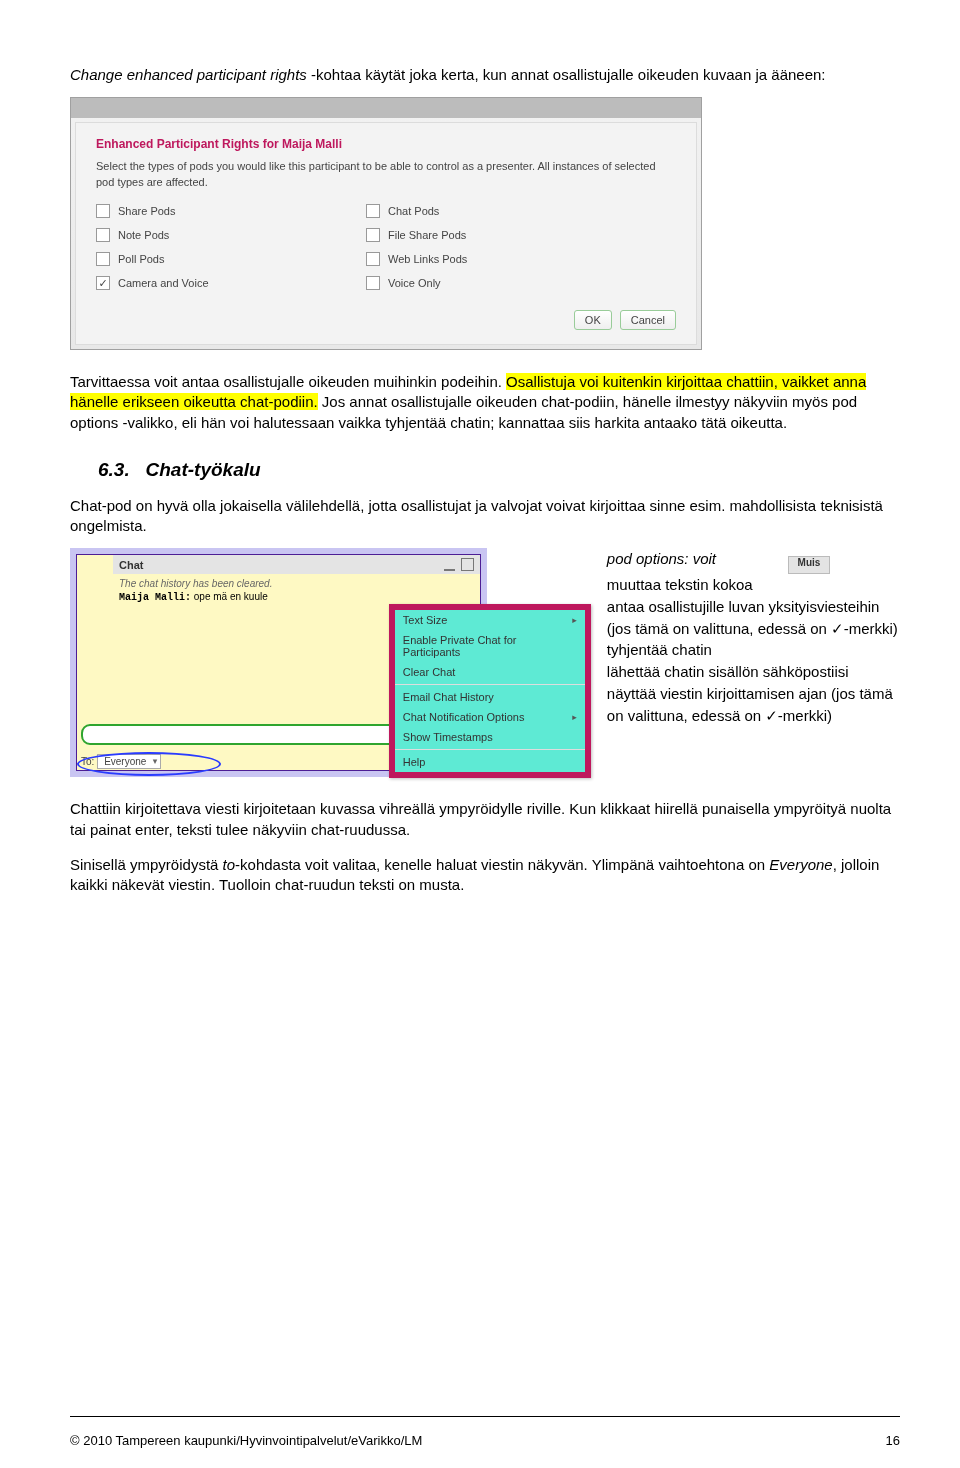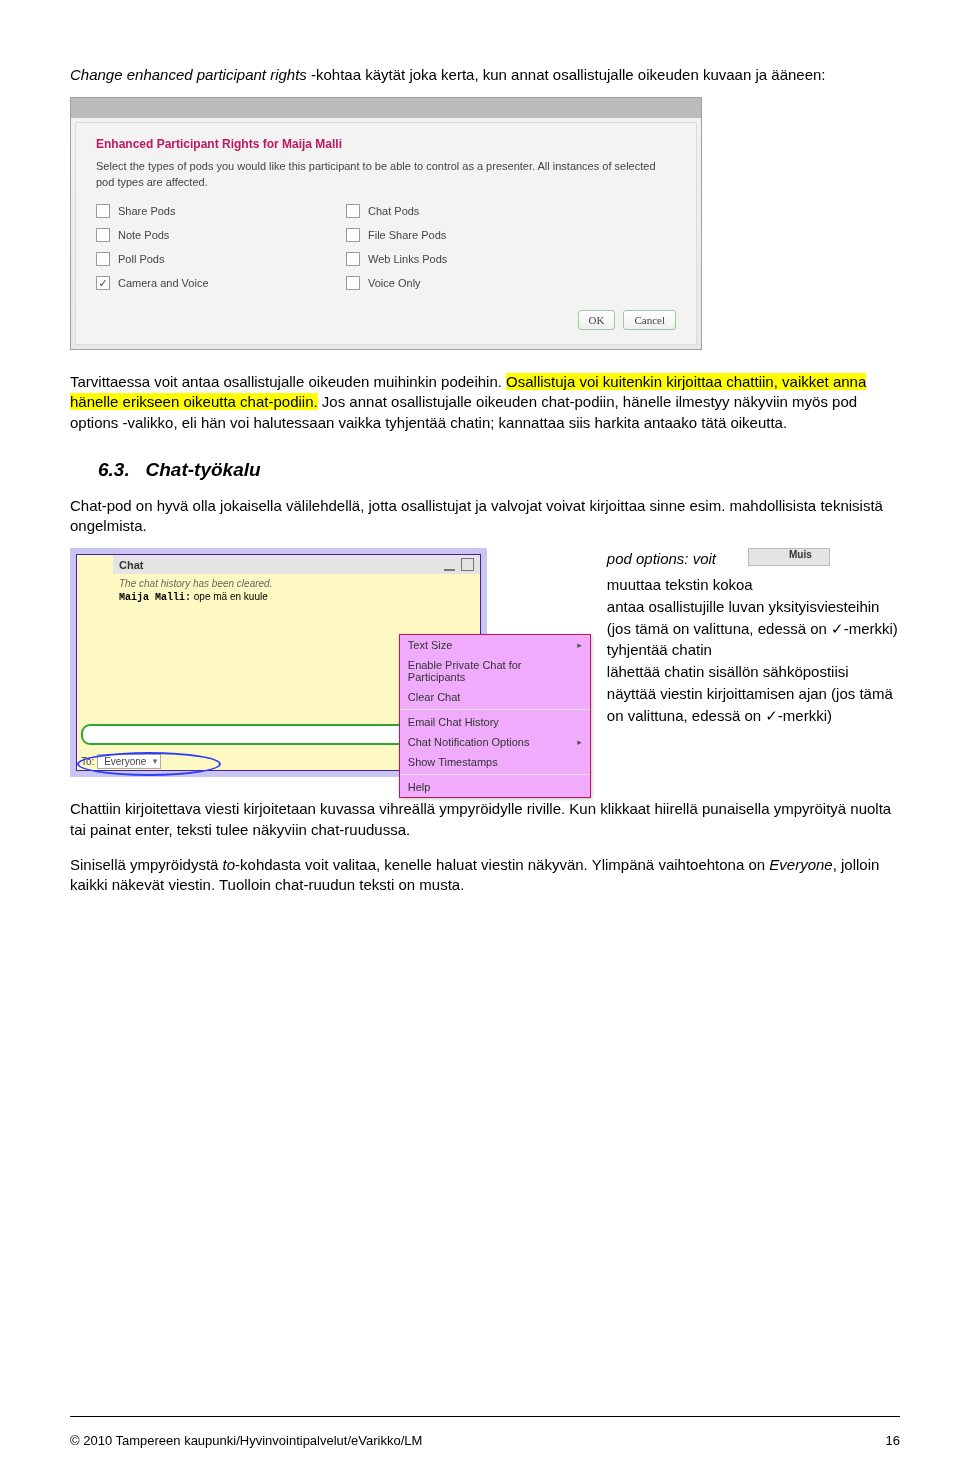--- a/index.html
+++ b/index.html
@@ -48,21 +48,21 @@
     margin-bottom: 8px;
     font-size: 12px;
   }
   .dlg-sub {
     margin-bottom: 14px;
     line-height: 1.4;
   }
   .checks {
     display: grid;
     grid-template-columns: 210px 210px;
-    gap: 10px 40px;
+    gap: 10px 60px;
     margin-bottom: 20px;
   }
   .check {
     display: flex;
     align-items: center;
     gap: 8px;
     font-size: 11px;
     color: #444;
   }
   .cbox {
@@ -73,21 +73,20 @@
     display: inline-flex;
     align-items: center;
     justify-content: center;
     font-size: 11px;
     line-height: 1;
   }
   .dlg-btns {
     display: flex;
     justify-content: flex-end;
     gap: 8px;
-    font-family: Liberation Serif, serif;
   }
   .dlg-btn {
     font-size: 11px;
     padding: 3px 10px;
     border: 1px solid #9c9;
     background: linear-gradient(#fff,#efefef);
     border-radius: 3px;
   }
   h3.section {
     font-size: 19px;
@@ -225,24 +224,24 @@
     height: 20px;
     border: 2px solid #2a3cff;
     border-radius: 50%;
     pointer-events: none;
     left: -4px;
     top: -4px;
   }
   .ctx-menu {
     position: absolute;
     right: -110px;
-    top: 80px;
+    top: 50px;
     width: 190px;
-    background: #f0abfc;
-    border: 1px solid #be185d;
+    background: #5eead4;
+    border: 6px solid #be185d;
     font-size: 11px;
     color: #333;
     box-shadow: 1px 1px 3px rgba(0,0,0,0.25);
   }
   .ctx-item {
     padding: 4px 8px;
     display: flex;
     justify-content: space-between;
     align-items: center;
   }
@@ -255,29 +254,29 @@
   .options-list {
     font-size: 15px;
     line-height: 1.45;
     width: 310px;
   }
   .options-title { font-style: italic; margin-bottom: 4px; }
   .tick { font-family: "Segoe UI Symbol", sans-serif; }
   .muis-box {
     position: absolute;
     right: 70px;
-    top: 0;
+    top: 8px;
     width: 40px;
     height: 16px;
     background: #e4e4e4;
     border: 1px solid #bbb;
     font-size: 10px;
     color: #333;
     font-weight: bold;
-    padding-left: 40px;
+    text-align: center;
   }
   .footer {
     position: absolute;
     bottom: 20px;
     left: 70px;
     right: 60px;
     border-top: 1px solid #000;
     padding-top: 16px;
     font-size: 13px;
     display: flex;

